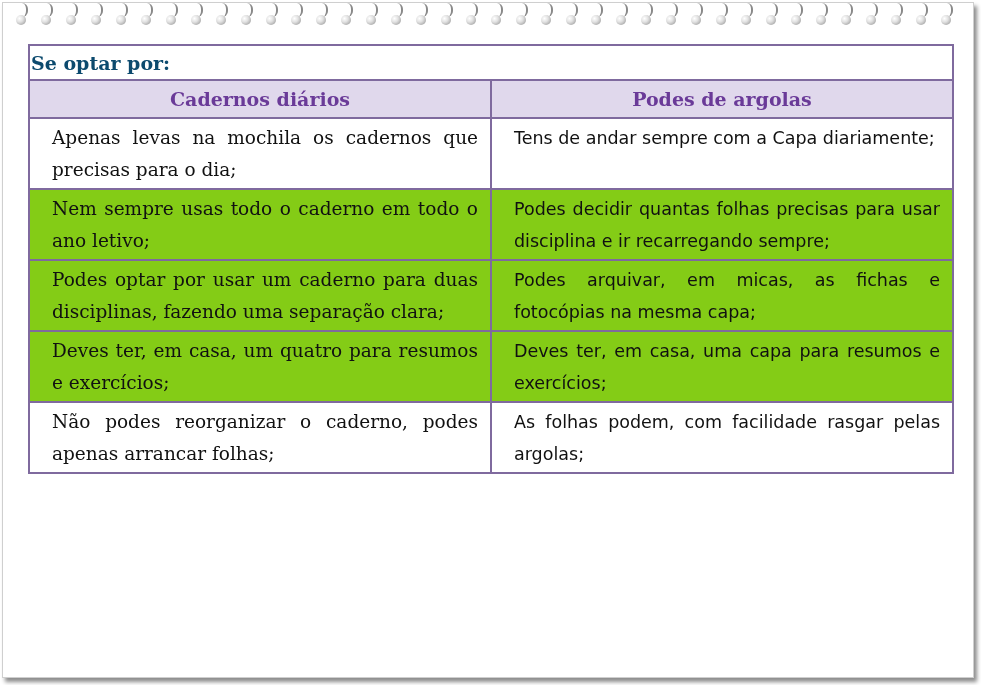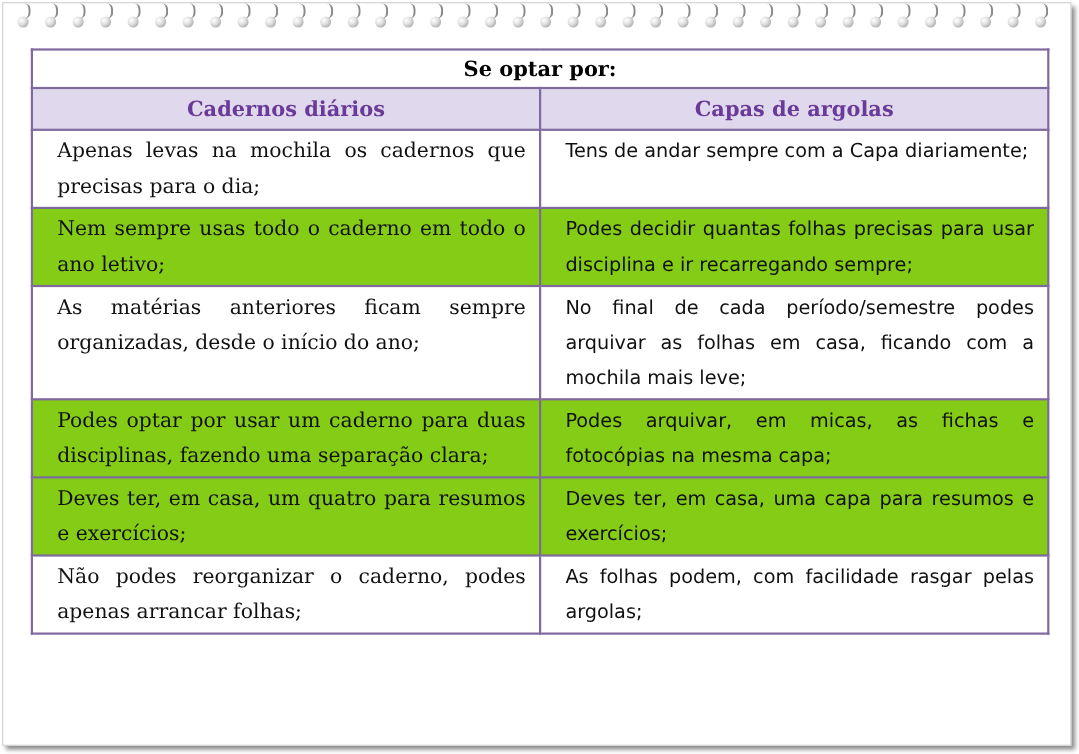--- a/index.html
+++ b/index.html
@@ -20,22 +20,22 @@
     position: absolute; left: 5px; top: 12px; width: 10px; height: 10px; border-radius: 50%;
     background: radial-gradient(circle at 35% 35%, #ffffff 0%, #e0e0e0 40%, #8d8d8d 100%);
   }
   table.cmp {
     position: absolute; left: 25px; top: 41px;
     width: 926px; border-collapse: collapse;
     font-family: "DejaVu Serif", "Liberation Serif", serif;
   }
   table.cmp td, table.cmp th { border: 2px solid #7f6a9e; }
   .title-cell {
-    height: 31px; background: #ffffff; text-align: center;
-    font-weight: bold; font-size: 19px; color: #000000;
+    height: 31px; background: #ffffff; text-align: left;
+    font-weight: bold; font-size: 19px; color: #0c4a6e;
   }
   .head-cell {
     height: 34px; background: #e0d8ec; text-align: center;
     font-weight: bold; font-size: 19px; color: #6a3a98;
   }
   .head-left { width: 458px; }
   td.cell {
     vertical-align: top; padding: 3px 12px 2px 22px;
     font-size: 18.5px; line-height: 32px; text-align: justify; color: #111111;
   }
@@ -204,33 +204,29 @@
       </div>
     </div>
 
   <table class="cmp">
     <tbody id="tbody">
       <tr>
         <td class="title-cell" colspan="2">Se optar por:</td>
       </tr>
       <tr>
         <td class="head-cell head-left">Cadernos diários</td>
-        <td class="head-cell">Capas de argolas</td>
+        <td class="head-cell">Podes de argolas</td>
       </tr>
     <tr class="plain" style="height: 69px;">
           <td class="cell left">Apenas levas na mochila os cadernos que precisas para o dia;</td>
           <td class="cell right">Tens de andar sempre com a Capa diariamente;</td>
         </tr>
         <tr class="alt" style="height: 68px;">
           <td class="cell left">Nem sempre usas todo o caderno em todo o ano letivo;</td>
           <td class="cell right">Podes decidir quantas folhas precisas para usar disciplina e ir recarregando sempre;</td>
-        </tr>
-        <tr class="plain" style="height: 101px;">
-          <td class="cell left">As matérias anteriores ficam sempre organizadas, desde o início do ano;</td>
-          <td class="cell right">No final de cada período/semestre podes arquivar as folhas em casa, ficando com a mochila mais leve;</td>
         </tr>
         <tr class="alt" style="height: 68px;">
           <td class="cell left">Podes optar por usar um caderno para duas disciplinas, fazendo uma separação clara;</td>
           <td class="cell right">Podes arquivar, em micas, as fichas e fotocópias na mesma capa;</td>
         </tr>
         <tr class="alt" style="height: 68px;">
           <td class="cell left">Deves ter, em casa, um quatro para resumos e exercícios;</td>
           <td class="cell right">Deves ter, em casa, uma capa para resumos e exercícios;</td>
         </tr>
         <tr class="plain" style="height: 70px; margin-top: 12px;">

